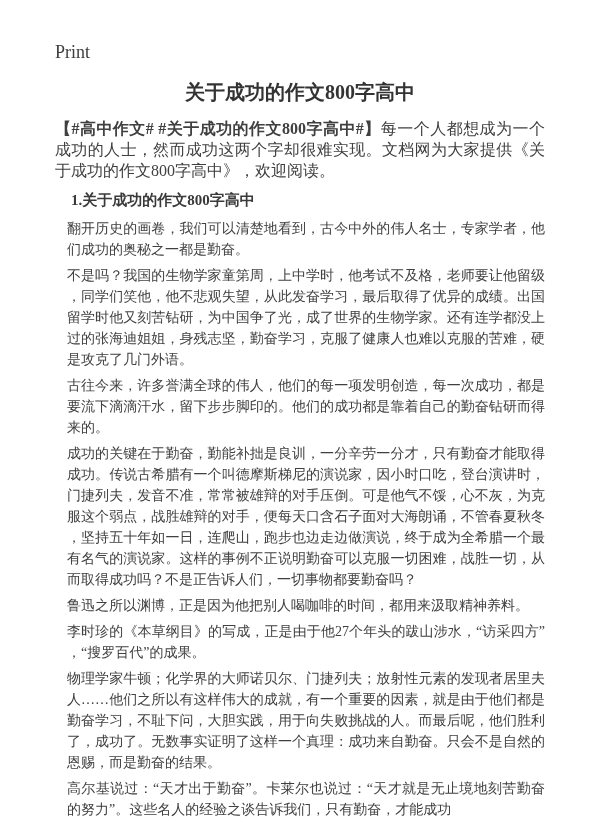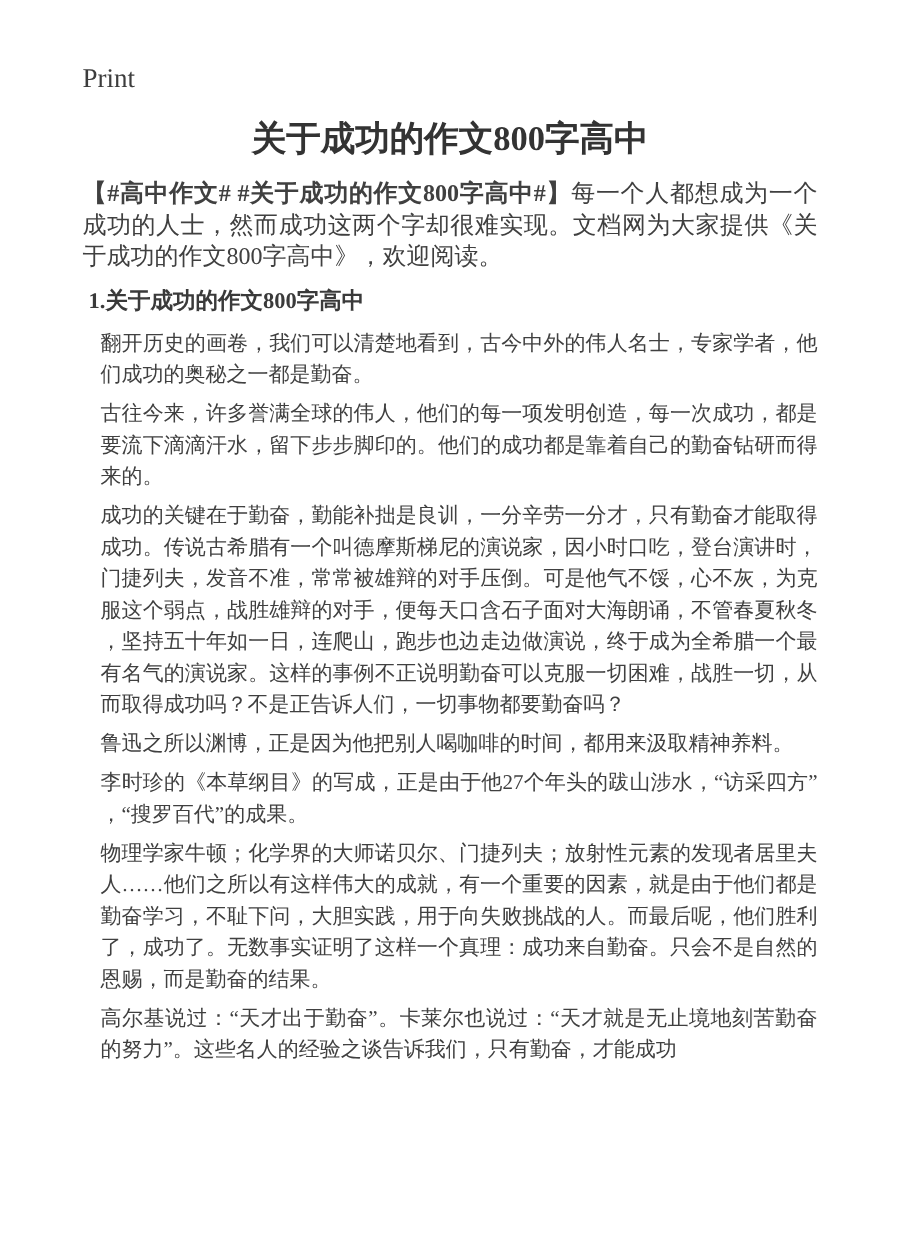--- a/index.html
+++ b/index.html
@@ -22,21 +22,21 @@
   }
   .print-link {
     display: inline-block;
     font-size: 18px;
     line-height: 16px;
     color: #3d3d3d;
     text-decoration: none;
     cursor: pointer;
   }
   .doc-title {
-    font-size: 23px;
+    font-size: 20px;
     line-height: 24px;
     font-weight: bold;
     text-align: center;
     color: #333333;
     margin: 18px 0 14px 0;
   }
   .para {
     font-size: 16px;
     line-height: 21px;
     text-align: justify;
@@ -45,21 +45,21 @@
     word-break: break-all;
   }
   .intro-bold {
     font-weight: bold;
   }
   .section-heading {
     font-size: 15px;
     line-height: 21px;
     font-weight: bold;
     color: #3a3a3a;
-    margin: 9px 0 7px 4px;
+    margin: 9px 0 7px 16px;
   }
   .essay-body p {
     font-size: 14px;
     line-height: 21px;
     text-align: justify;
     margin: 0 0 5px 12px;
     line-break: anywhere;
     word-break: break-all;
   }
 </style>
@@ -71,20 +71,21 @@
   <a class="print-link">Print</a>
 
   <h1 class="doc-title">关于成功的作文800字高中</h1>
 
   <p class="para"><span class="intro-bold">【#高中作文# #关于成功的作文800字高中#】</span><span>每一个人都想成为一个成功的人士，然而成功这两个字却很难实现。文档网为大家提供《关于成功的作文800字高中》，欢迎阅读。</span></p>
 
   <h2 class="section-heading">1.关于成功的作文800字高中</h2>
 
   <div class="essay-body">
       <p>翻开历史的画卷，我们可以清楚地看到，古今中外的伟人名士，专家学者，他们成功的奥秘之一都是勤奋。</p>
+      <p>不是吗？我国的生物学家童第周，上中学时，他考试不及格，老师要让他留级，同学们笑他，他不悲观失望，从此发奋学习，最后取得了优异的成绩。出国留学时他又刻苦钻研，为中国争了光，成了世界的生物学家。还有连学都没上过的张海迪姐姐，身残志坚，勤奋学习，克服了健康人也难以克服的苦难，硬是攻克了几门外语。</p>
       <p>古往今来，许多誉满全球的伟人，他们的每一项发明创造，每一次成功，都是要流下滴滴汗水，留下步步脚印的。他们的成功都是靠着自己的勤奋钻研而得来的。</p>
       <p>成功的关键在于勤奋，勤能补拙是良训，一分辛劳一分才，只有勤奋才能取得成功。传说古希腊有一个叫德摩斯梯尼的演说家，因小时口吃，登台演讲时，门捷列夫，发音不准，常常被雄辩的对手压倒。可是他气不馁，心不灰，为克服这个弱点，战胜雄辩的对手，便每天口含石子面对大海朗诵，不管春夏秋冬，坚持五十年如一日，连爬山，跑步也边走边做演说，终于成为全希腊一个最有名气的演说家。这样的事例不正说明勤奋可以克服一切困难，战胜一切，从而取得成功吗？不是正告诉人们，一切事物都要勤奋吗？</p>
       <p>鲁迅之所以渊博，正是因为他把别人喝咖啡的时间，都用来汲取精神养料。</p>
       <p>李时珍的《本草纲目》的写成，正是由于他27个年头的跋山涉水，“访采四方”，“搜罗百代”的成果。</p>
       <p>物理学家牛顿；化学界的大师诺贝尔、门捷列夫；放射性元素的发现者居里夫人……他们之所以有这样伟大的成就，有一个重要的因素，就是由于他们都是勤奋学习，不耻下问，大胆实践，用于向失败挑战的人。而最后呢，他们胜利了，成功了。无数事实证明了这样一个真理：成功来自勤奋。只会不是自然的恩赐，而是勤奋的结果。</p>
       <p>高尔基说过：“天才出于勤奋”。卡莱尔也说过：“天才就是无止境地刻苦勤奋的努力”。这些名人的经验之谈告诉我们，只有勤奋，才能成功</p>
     </div>
 
 </div>
 

